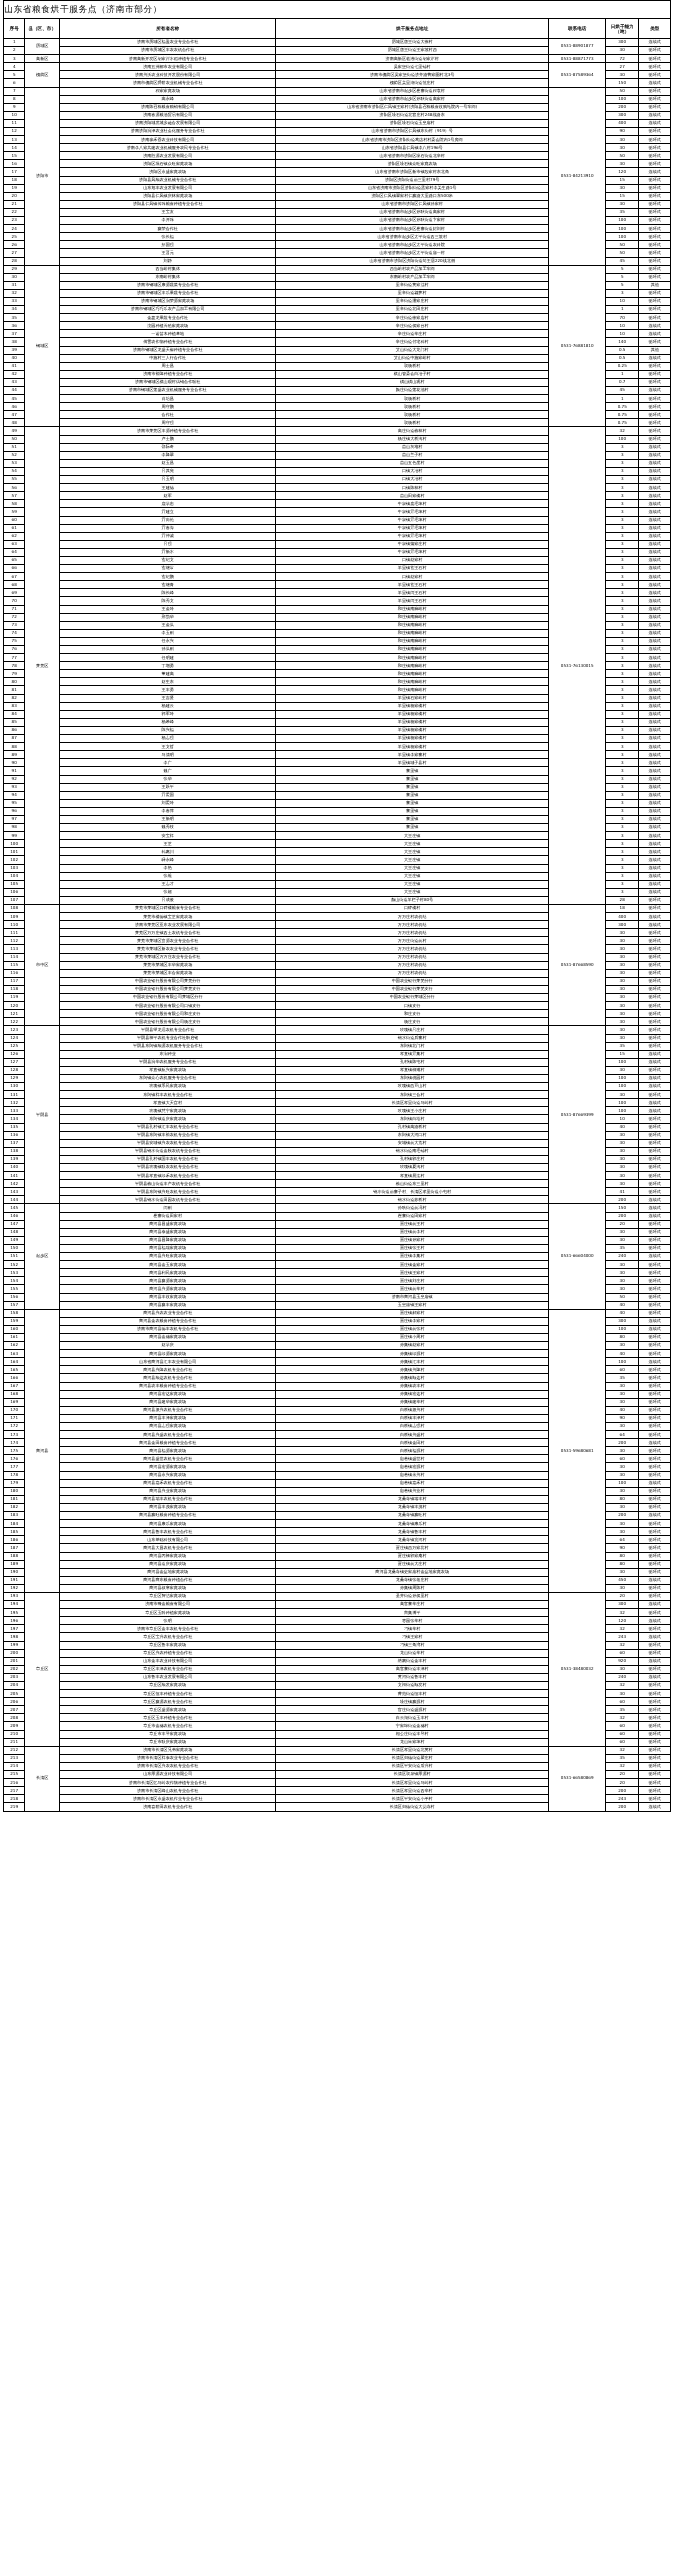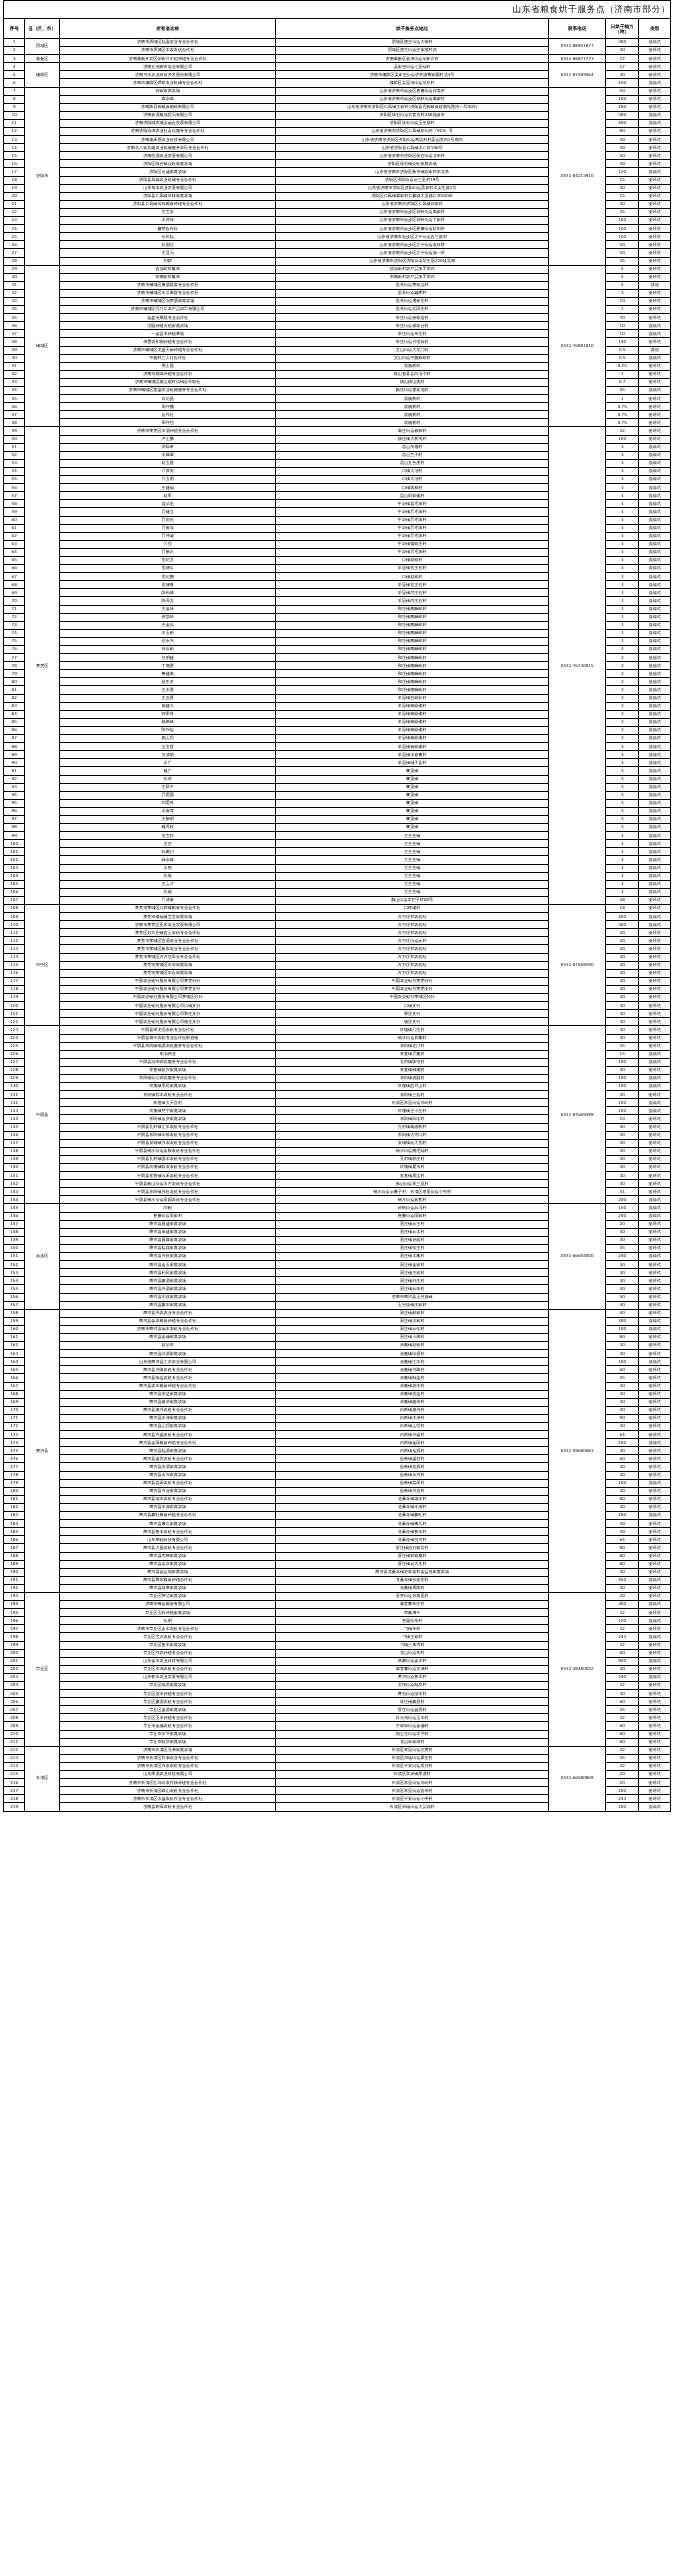--- a/index.html
+++ b/index.html
@@ -39,21 +39,21 @@
   col.c-addr{width:273px;}
   col.c-tel{width:57px;}
   col.c-cap{width:33px;}
   col.c-type{width:32px;}
 
   tr.title-row td{
     border:0.6px solid #000;
     height:17.4px;
     font-size:8.7px;
     letter-spacing:0.6px;
-    text-align:right;
+    text-align:left;
     vertical-align:middle;
   }
   tr.head-row td{
     height:18.6px;
     font-weight:bold;
     font-size:4.6px;
     white-space:normal;
     line-height:1.1;
   }
   tr.data-row td{

